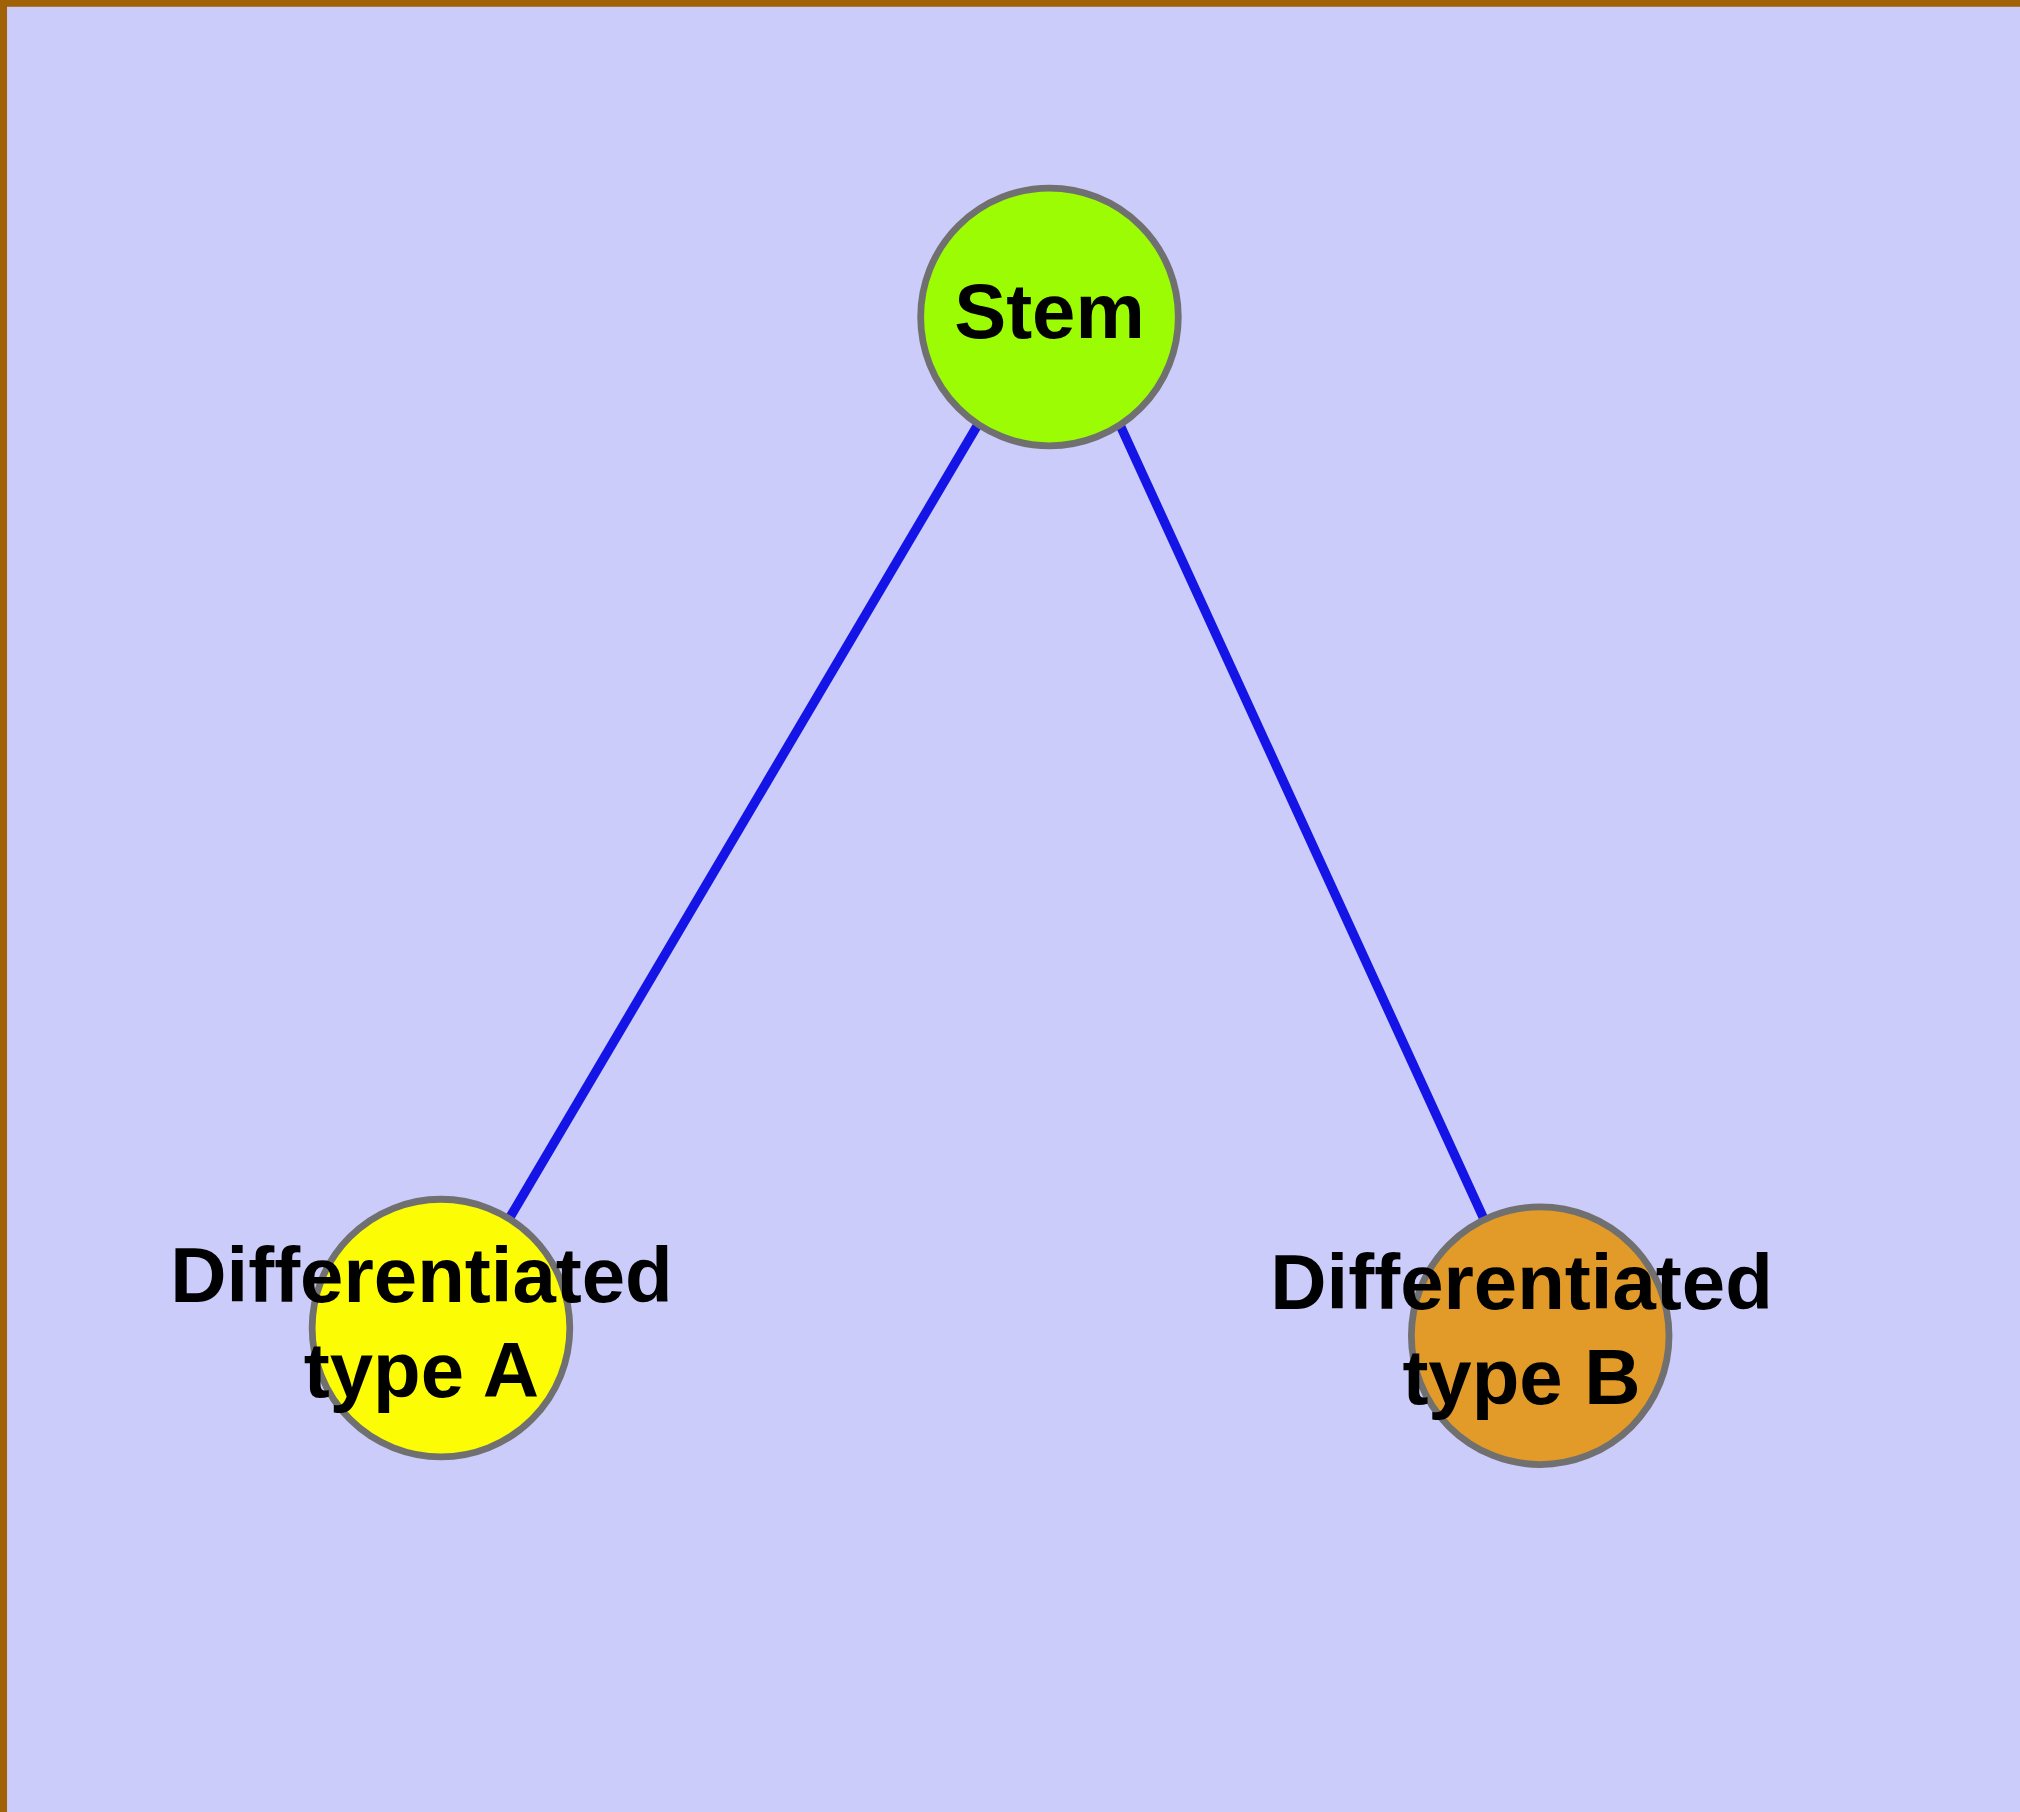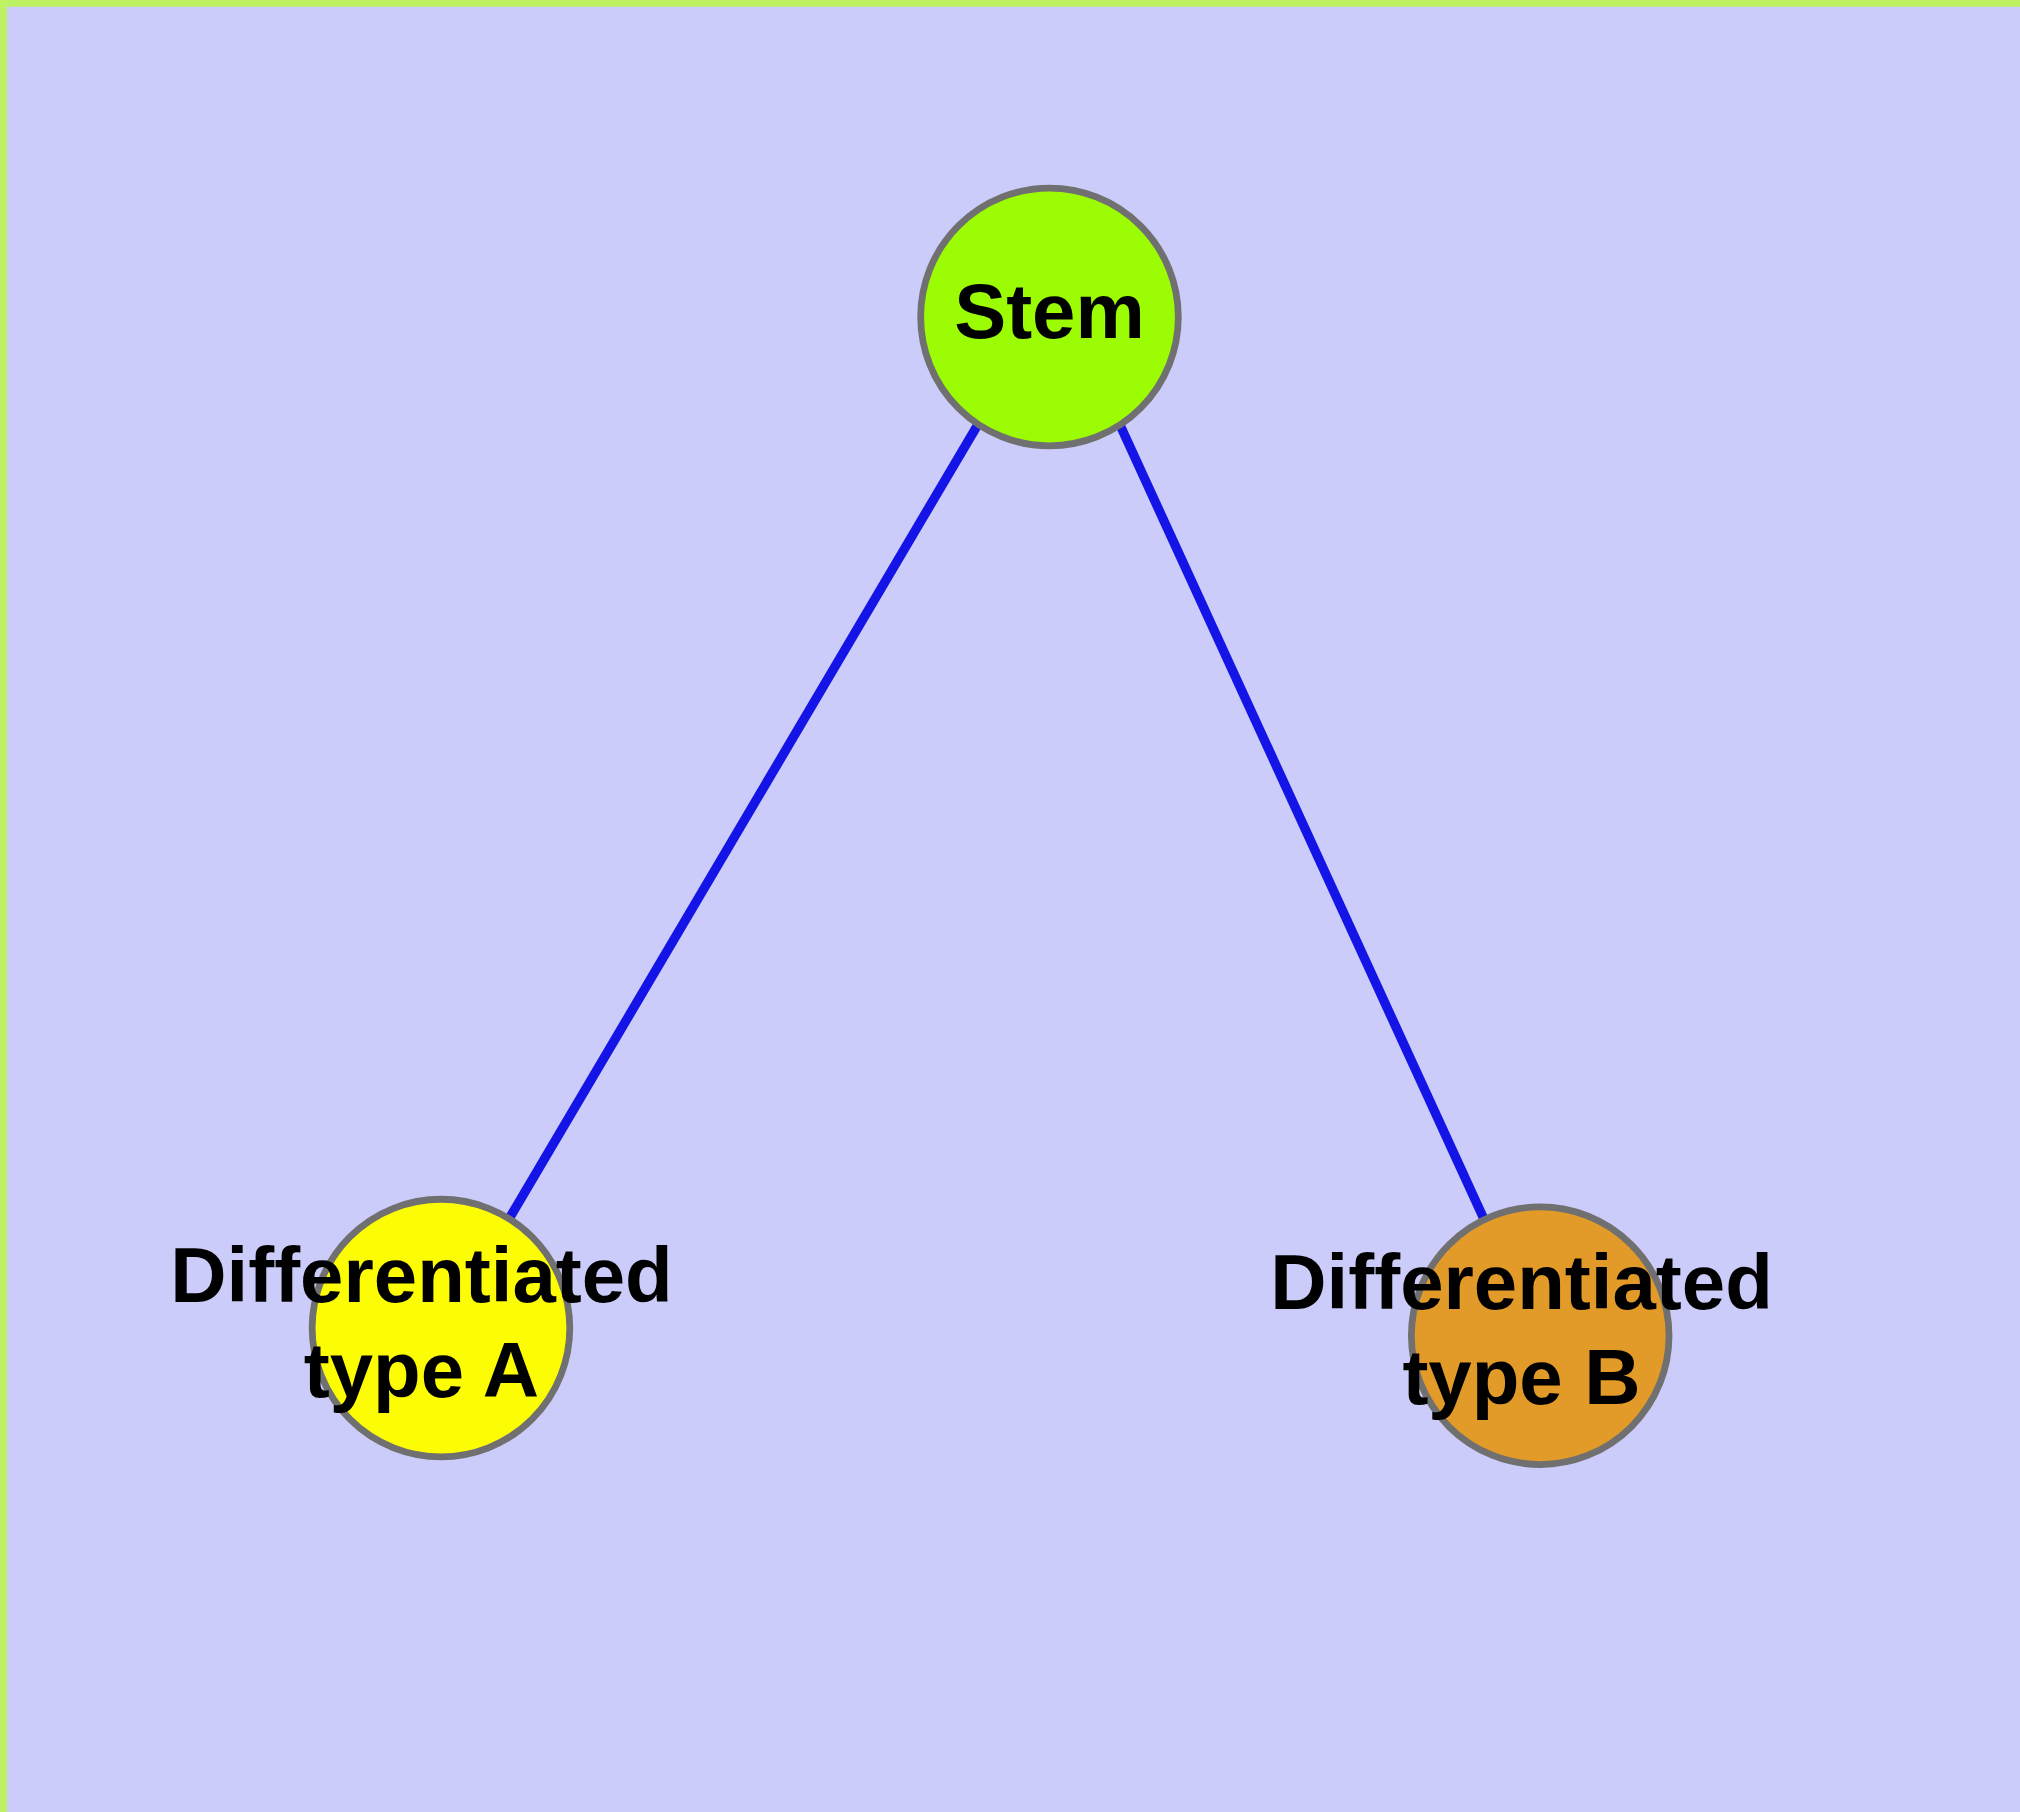--- a/index.html
+++ b/index.html
@@ -33,21 +33,21 @@
     font-weight: bold;
     fill: #000000;
     dominant-baseline: middle;
     text-anchor: middle;
     white-space: pre;
   }
 </style>
 </head>
 <body>
 
-<div id="graph-canvas" style="width: 2021px; height: 1812px; background: #bef264;">
+<div id="graph-canvas" style="width: 2021px; height: 1812px; background: #a16207;">
   <svg id="graph-svg" viewBox="0 0 2384 2138" xmlns="http://www.w3.org/2000/svg">
 
     <rect id="plot-background" x="8" y="8" width="2376" height="2130" fill="#ccccfa"></rect>
 
     <g id="edges-layer">
         <line x1="1154" y1="500" x2="601" y2="1437" stroke="#1414e6" stroke-width="11" stroke-linecap="butt"></line>
         <line x1="1321" y1="501" x2="1750" y2="1437" stroke="#1414e6" stroke-width="11" stroke-linecap="butt"></line>
       </g>
     <g id="nodes-layer">
         <circle cx="1238" cy="374" r="152" fill="#9cfc04" stroke="#707070" stroke-width="8"></circle>

